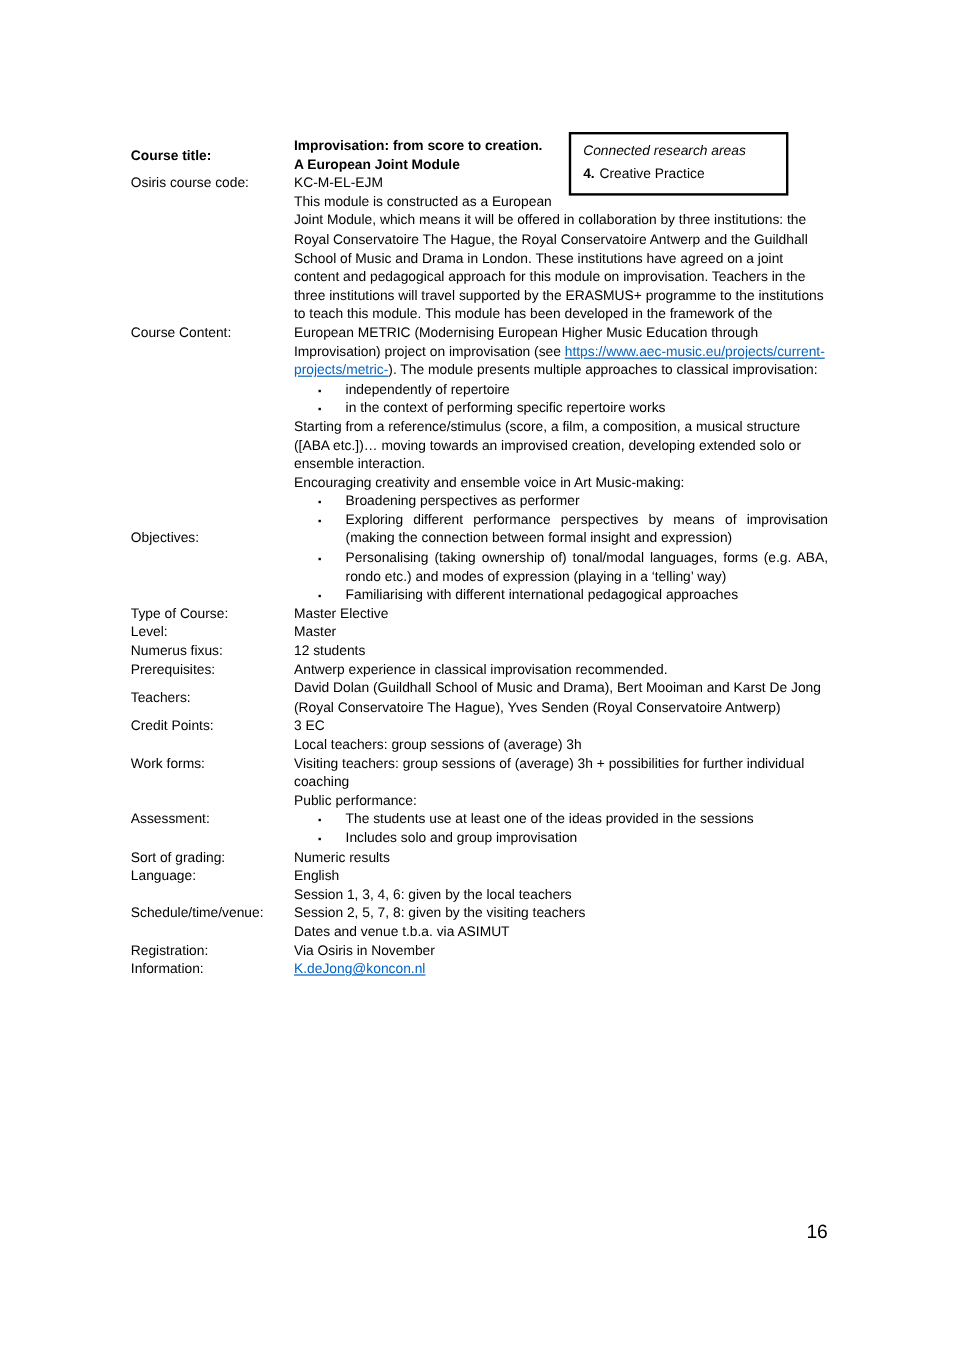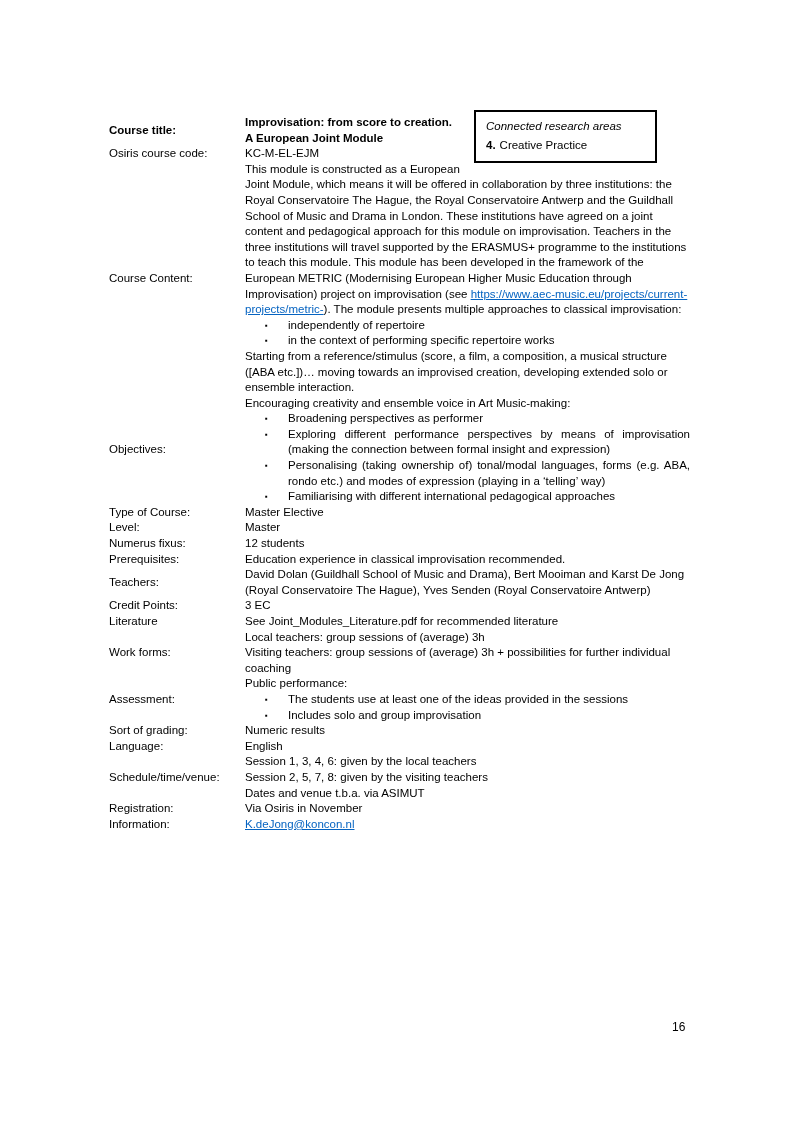--- a/index.html
+++ b/index.html
@@ -20,21 +20,21 @@
   .bullet.justify .btext { text-align:justify; }
   .link { color:#0563C1; text-decoration:underline; cursor:pointer; }
   .rb-spacer { float:right; width:220px; height:6px; }
   .research-box {
     position:absolute; left:474px; top:110px; width:183px; height:53px;
     border:2px solid #000; background:#fff; padding:5px 10px 0 10px;
     line-height:19px;
   }
   .rb-title { font-style:italic; }
   .rb-num { font-weight:bold; margin-right:4px; }
-  .page-number { position:absolute; left:672px; top:1020px; font-size:12px; }
+  .page-number { position:absolute; left:672px; top:1020px; font-size:16px; }
 </style>
 </head>
 <body>
 
 <div class="page">
 
   <div class="research-box">
     <div class="rb-title">Connected research areas</div>
     <div class="rb-item">
       <span class="rb-num">4.</span><span>Creative Practice</span>
@@ -107,37 +107,33 @@
       <div class="value">Master</div>
     </div>
 
     <div class="row">
       <div class="label">Numerus fixus:</div>
       <div class="value">12 students</div>
     </div>
 
     <div class="row">
       <div class="label">Prerequisites:</div>
-      <div class="value">Education experience in classical improvisation recommended.</div>
+      <div class="value">Antwerp experience in classical improvisation recommended.</div>
     </div>
 
     <div class="row">
       <div class="label">Teachers:</div>
       <div class="value">David Dolan (Guildhall School of Music and Drama), Bert Mooiman and Karst De Jong (Royal Conservatoire The Hague), Yves Senden (Royal Conservatoire Antwerp)</div>
     </div>
 
     <div class="row">
       <div class="label">Credit Points:</div>
       <div class="value">3 EC</div>
     </div>
 
-    <div class="row">
-      <div class="label">Literature</div>
-      <div class="value">See Joint_Modules_Literature.pdf for recommended literature</div>
-    </div>
 
     <div class="row">
       <div class="label">Work forms:</div>
       <div class="value">
         <div>Local teachers: group sessions of (average) 3h</div>
         <div>Visiting teachers: group sessions of (average) 3h + possibilities for further individual coaching</div>
       </div>
     </div>
 
     <div class="row">

